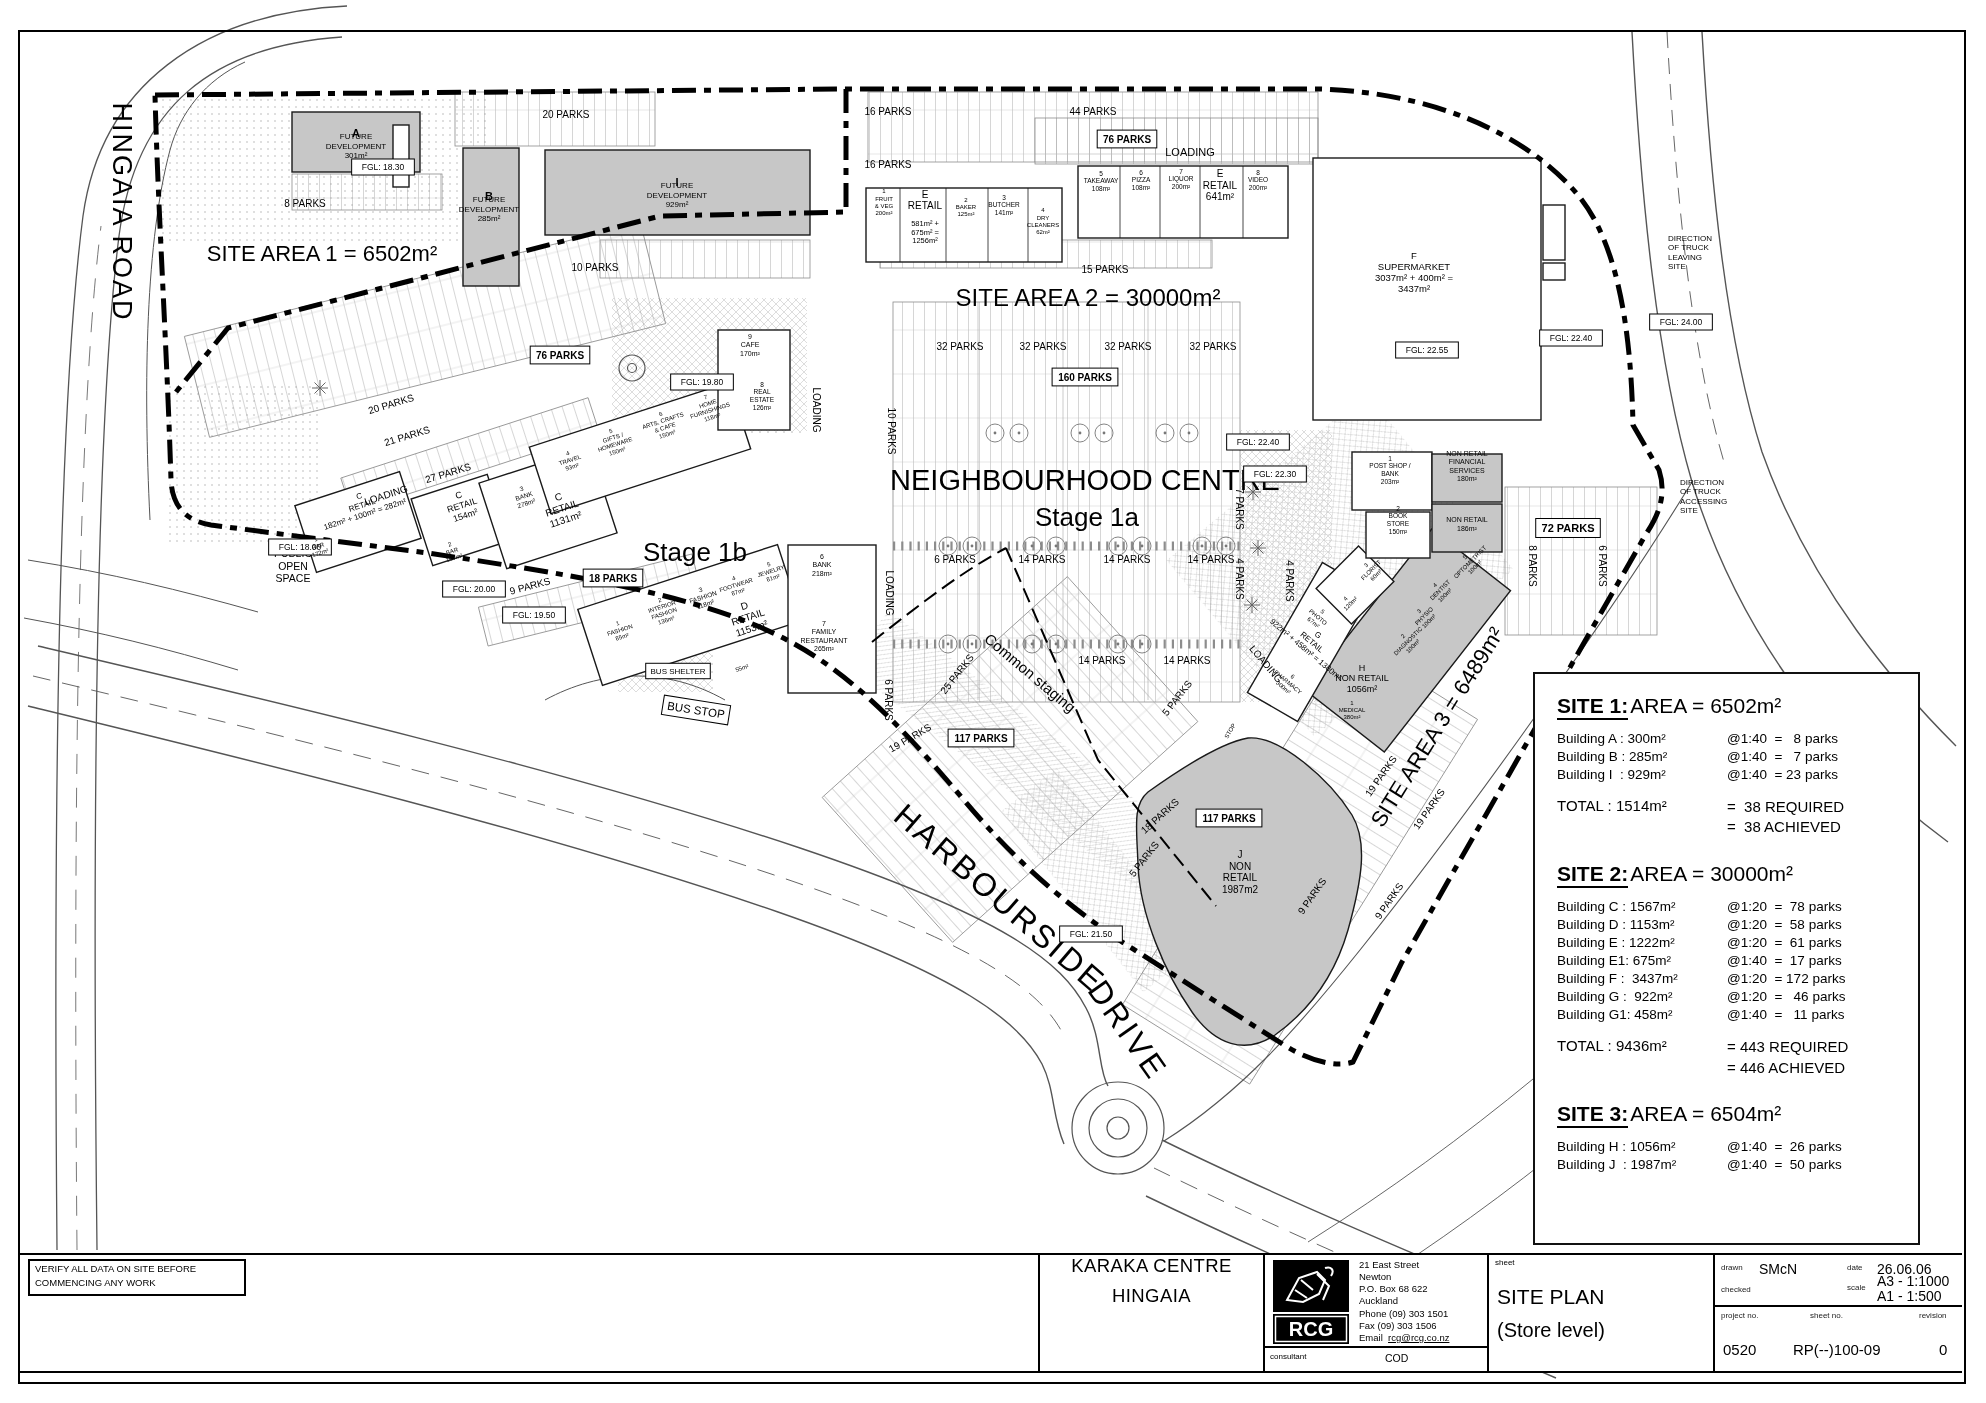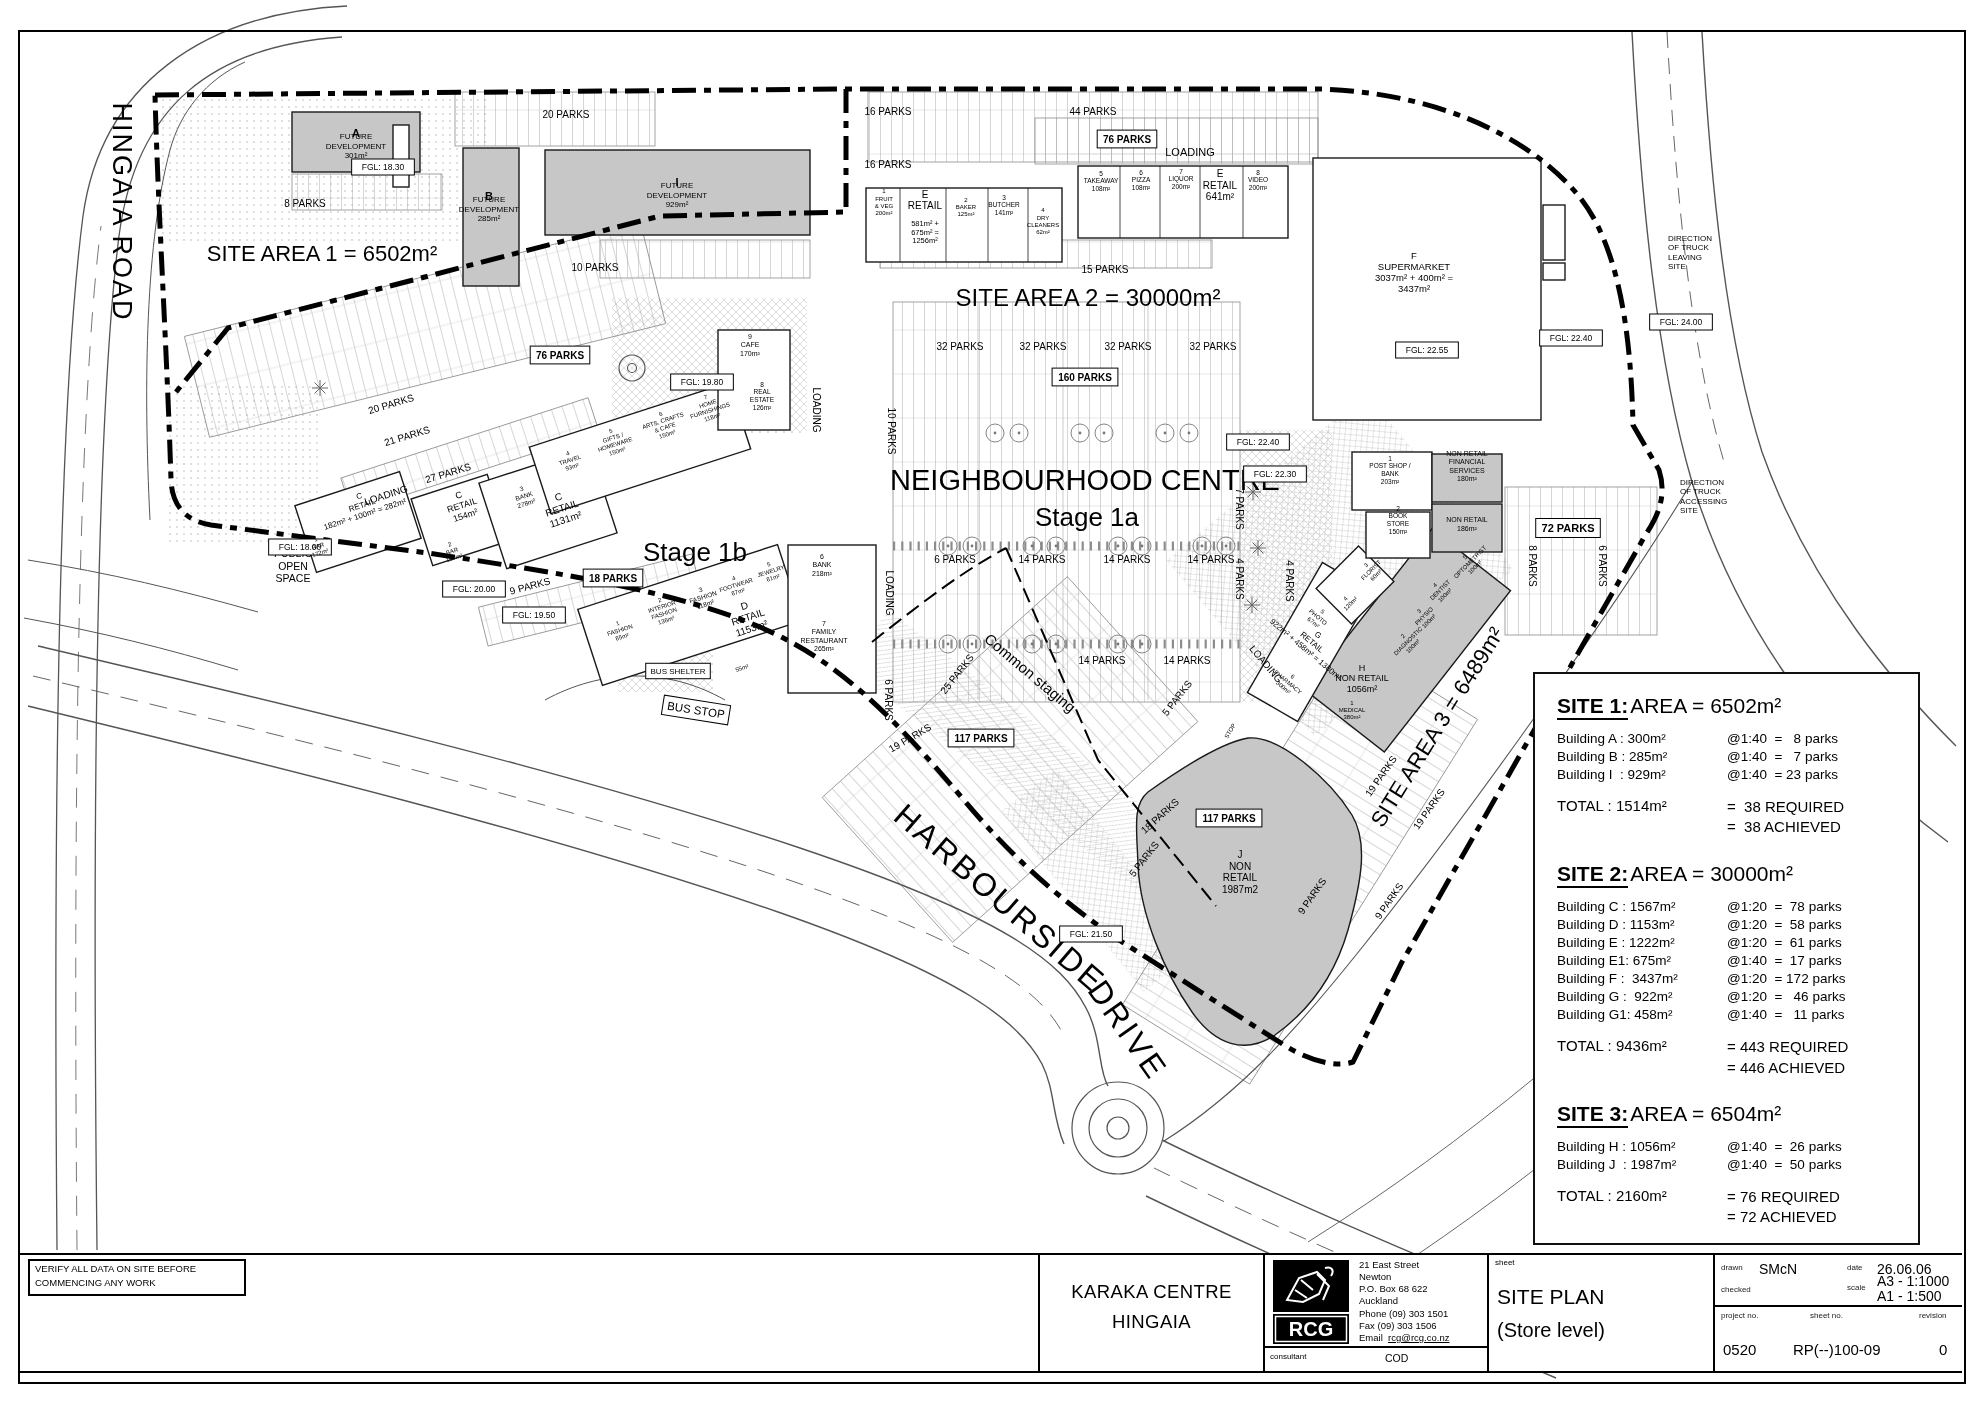--- a/index.html
+++ b/index.html
@@ -28,21 +28,21 @@
   .tb-cell{position:absolute;top:0;bottom:0;border-left:2px solid #000;box-sizing:border-box;}
   #verify-box{position:absolute;left:10px;top:4px;width:218px;height:37px;border:2px solid #000;
        font-size:9.5px;line-height:1.5;padding:1px 5px;white-space:pre-line;box-sizing:border-box;}
   #revisions-box{position:absolute;left:10px;top:41px;width:230px;height:75px;border:2px solid #000;
        box-sizing:border-box;}
   #revisions-label{position:absolute;left:5px;top:3px;font-size:9px;}
   #revisions-marks{position:absolute;left:10px;top:18px;font-size:12px;white-space:pre;letter-spacing:6px;}
   #revisions-mark-r{position:absolute;right:14px;top:18px;font-size:12px;}
   #cell-karaka{left:1020px;width:225px;text-align:center;}
   #karaka-line1,#karaka-line2{font-size:18.5px;letter-spacing:.4px;}
-  #karaka-line1{margin-top:26px;}
+  #karaka-line1{}
   #karaka-line2{margin-top:8px;}
   #cell-rcg{left:1245px;width:224px;}
   #rcg-logo{position:absolute;left:8px;top:5px;width:76px;height:84px;}
   #rcg-address{position:absolute;left:94px;top:4px;font-size:9.5px;line-height:1.28;}
   #rcg-email u{text-underline-offset:1px;}
   #consultant-strip{position:absolute;left:0;right:0;bottom:0;height:23px;border-top:2px solid #000;}
   #consultant-label{position:absolute;left:5px;top:4px;font-size:8px;}
   #consultant-value{position:absolute;left:120px;top:4px;font-size:10.5px;}
   #cell-sheet{left:1469px;width:226px;}
   #sheet-label{position:absolute;left:6px;top:3px;font-size:8px;}
@@ -767,27 +767,20 @@
       <div class="site-sec">
         <div class="site-head"><span class="site-title">SITE 3:</span><span class="site-area">AREA = 6504m²</span></div>
         <div class="site-row">
           <span class="row-b">Building H : 1056m²</span>
           <span class="row-c">@1:40  =  26 parks</span>
         </div>
         <div class="site-row">
           <span class="row-b">Building J  : 1987m²</span>
           <span class="row-c">@1:40  =  50 parks</span>
         </div>
-        <div class="site-total">
-          <span class="total-left">TOTAL : 2160m²</span>
-          <div class="total-right">
-            <div>= 76 REQUIRED</div>
-            <div>= 72 ACHIEVED</div>
-          </div>
-        </div>
       </div>
     </div>
 </div>
 
 <div id="titleblock">
   <div id="verify-box">VERIFY ALL DATA ON SITE BEFORE
 COMMENCING ANY WORK</div>
 
   <div class="tb-cell" id="cell-karaka">
     <div id="karaka-line1">KARAKA CENTRE</div>

